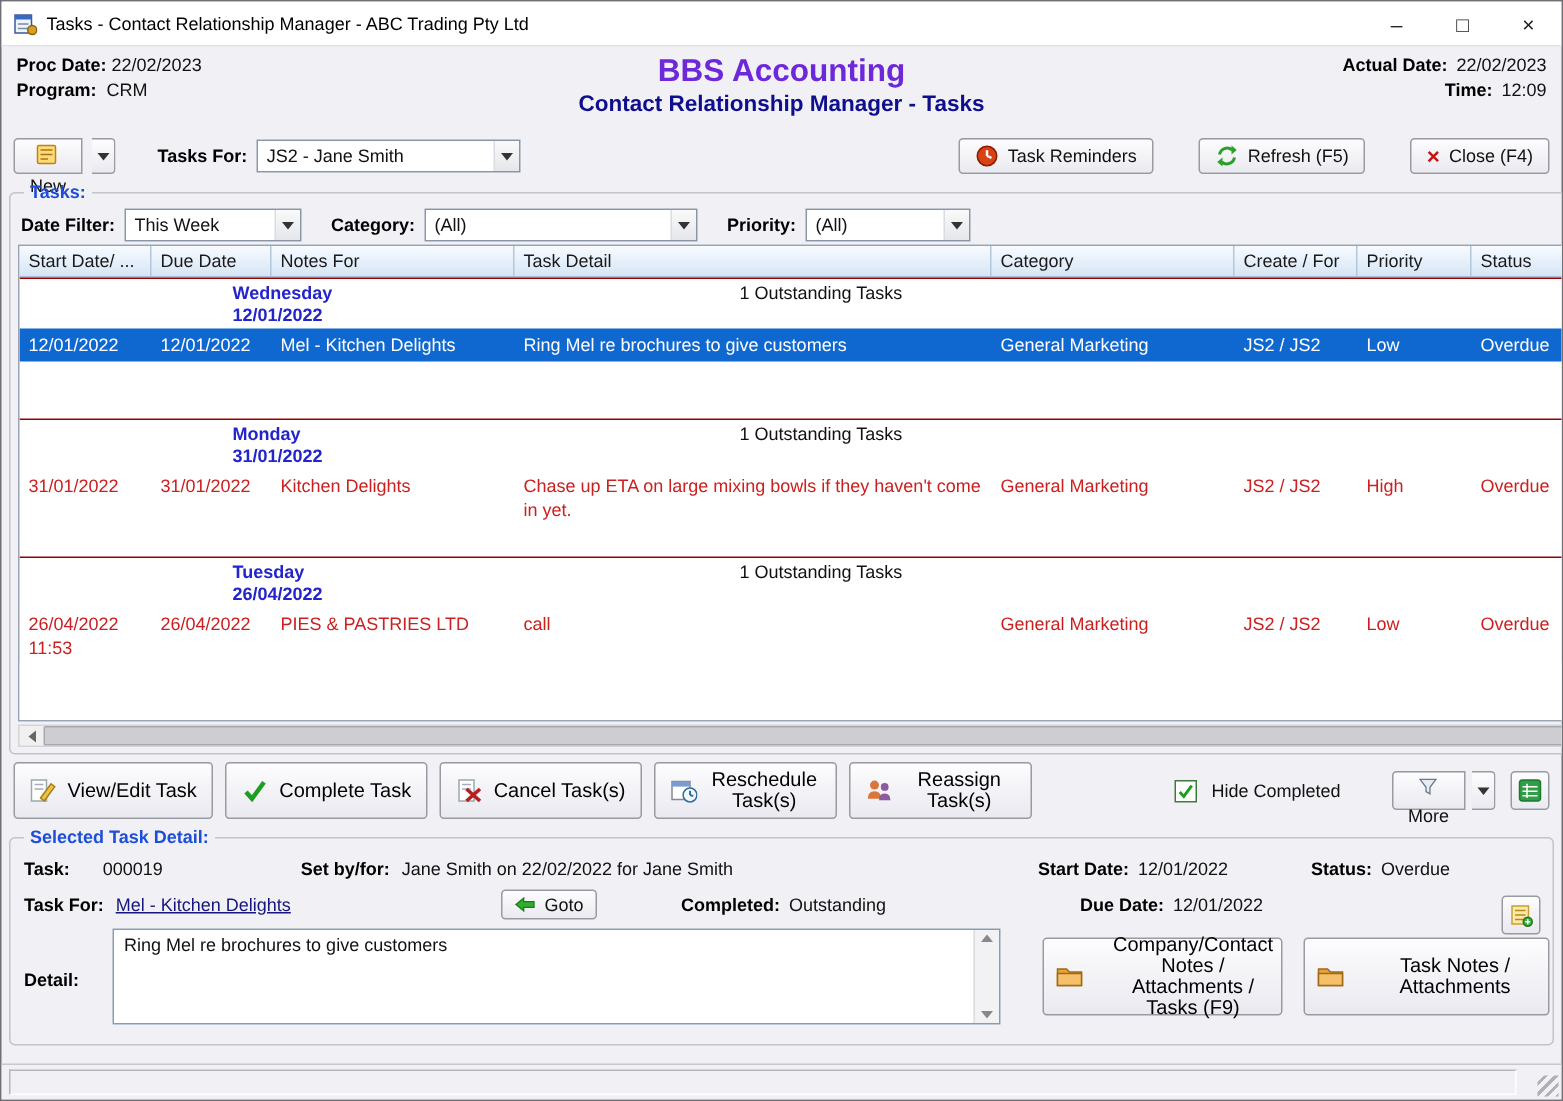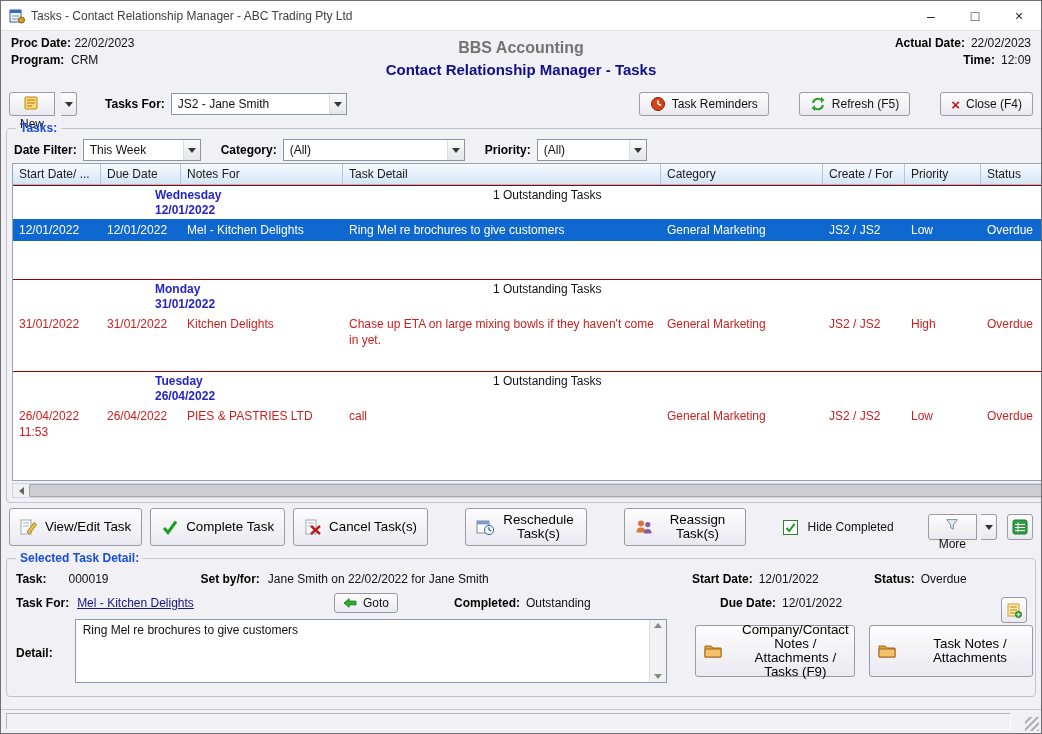--- a/index.html
+++ b/index.html
@@ -4,30 +4,30 @@
 <style>
   * { box-sizing: border-box; margin: 0; padding: 0; }
   html,body { background:#555; }
   body { font-family: "Liberation Sans", "DejaVu Sans", sans-serif; font-size:12px; color:#111; }
   .window {
     width:1042px; height:734px; background:#f0f0f5; border:1px solid #6f6f74;
     display:flex; flex-direction:column; overflow:hidden; position:relative;
   }
   
   .titlebar { height:30px; background:#ffffff; display:flex; align-items:center; padding-left:8px; border-bottom:1px solid #e2e2e6; flex:none; }
-  .titlebar .title { margin-left:6px; font-size:12px; color:#404040; }
+  .titlebar .title { margin-left:6px; font-size:12px; color:#000000; }
   .win-controls { margin-left:auto; display:flex; height:100%; }
   .win-btn { width:44px; height:100%; display:flex; align-items:center; justify-content:center; font-size:14px; color:#222; cursor:default; }
   
   .header { height:56px; flex:none; display:flex; padding:4px 10px 0 10px; }
   .hdr-left, .hdr-right { width:230px; line-height:17px; }
   .hdr-right { text-align:right; }
   .hdr-center { flex:1; text-align:center; }
   .lbl { font-weight:bold; color:#000; }
-  .app-title { color:#737373; font-weight:bold; font-size:16px; line-height:25px; }
+  .app-title { color:#6d28d9; font-weight:bold; font-size:21px; line-height:25px; }
   .app-subtitle { color:#0f0f8e; font-weight:bold; font-size:15px; line-height:20px; }
   .hdr-pair { white-space:nowrap; }
   .hdr-right .hdr-pair .lbl { margin-right:6px; }
   
   .toolbar { height:34px; flex:none; display:flex; align-items:center; padding:0 8px; gap:6px; }
   .btn {
     display:inline-flex; align-items:center; gap:6px;
     background:linear-gradient(#fdfdfe,#e9e9f0); border:1px solid #9a9aa2; border-radius:3px;
     padding:2px 10px; height:24px; font-size:12px; color:#111; cursor:default; white-space:nowrap;
   }
@@ -68,21 +68,21 @@
   .hs-btn { width:16px; height:100%; display:flex; align-items:center; justify-content:center; }
   .tri-left { width:0;height:0;border-top:4px solid transparent;border-bottom:4px solid transparent;border-right:5px solid #666; }
   .tri-right { width:0;height:0;border-top:4px solid transparent;border-bottom:4px solid transparent;border-left:5px solid #666; }
   .hs-thumb { height:13px; width:86%; background:#cdcdd2; border:1px solid #a8a8b0; border-radius:1px; }
   .hs-track { flex:1; }
   
   .action-row { height:48px; flex:none; display:flex; align-items:center; gap:8px; padding:0 8px; }
   .act-btn { min-height:38px; display:inline-flex; align-items:center; gap:7px;
     background:linear-gradient(#fdfdfe,#e9e9f0); border:1px solid #9a9aa2; border-radius:3px; padding:3px 10px; cursor:default; }
   .act-btn .t { text-align:center; line-height:14px; }
-  .w-narrow { max-width:122px;margin-left:29px; }
+  .w-narrow { max-width:122px; }
   .right-cluster { margin-left:auto; display:flex; align-items:center; gap:10px; }
   .checkbox { width:15px; height:15px; background:#fff; border:1px solid #3a7a3a; display:inline-flex; align-items:center; justify-content:center; }
   .more-btn { height:26px; }
   .sq-btn { width:26px; height:26px; display:inline-flex; align-items:center; justify-content:center;
     background:linear-gradient(#fdfdfe,#e9e9f0); border:1px solid #9a9aa2; border-radius:3px; }
   
   .detail-fs { height:146px; flex:none; position:relative; }
   .dp-row { position:relative; height:24px; display:flex; align-items:center; padding-left:4px; }
   .abs { position:absolute; display:flex; align-items:center; gap:6px; white-space:nowrap; }
   .link { color:#16167e; text-decoration:underline; }

